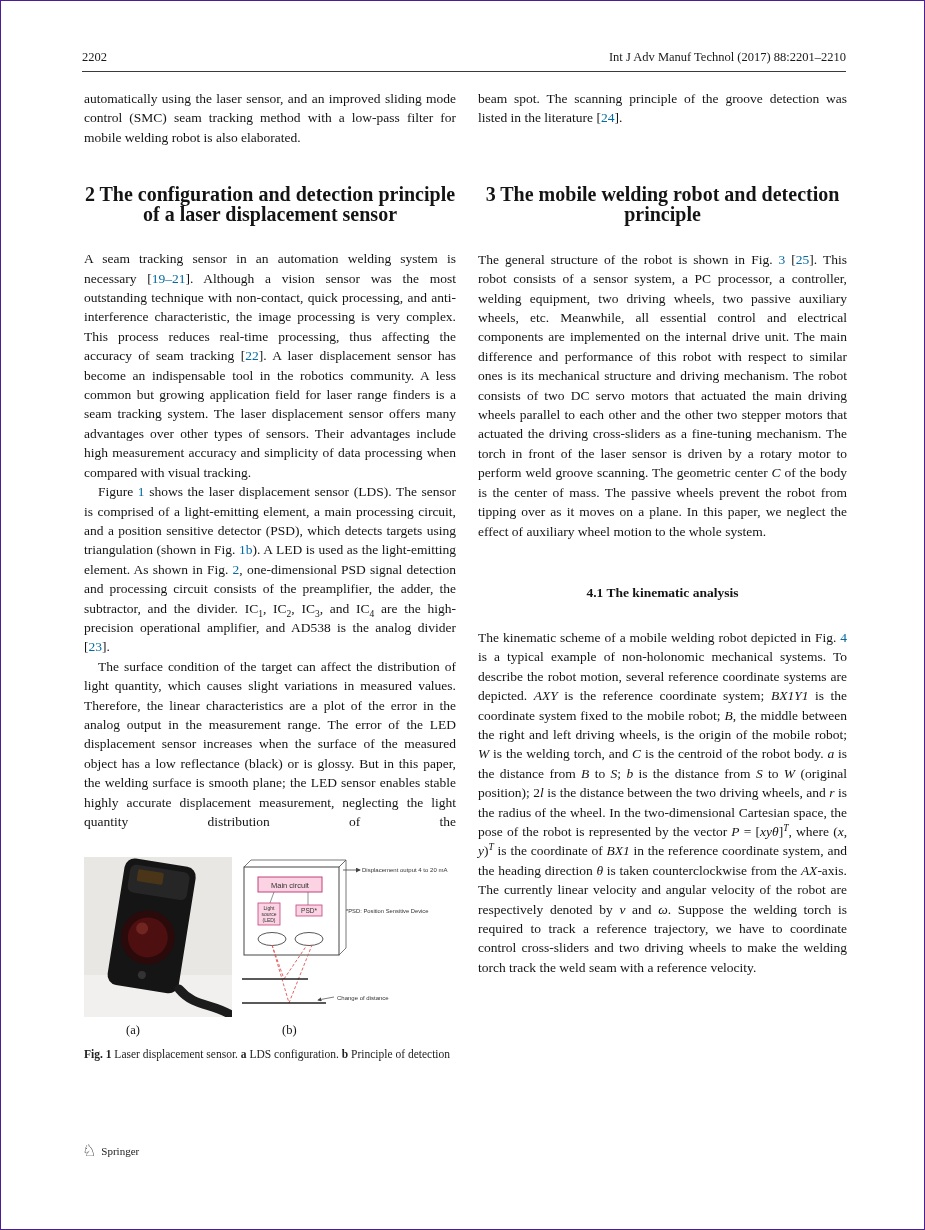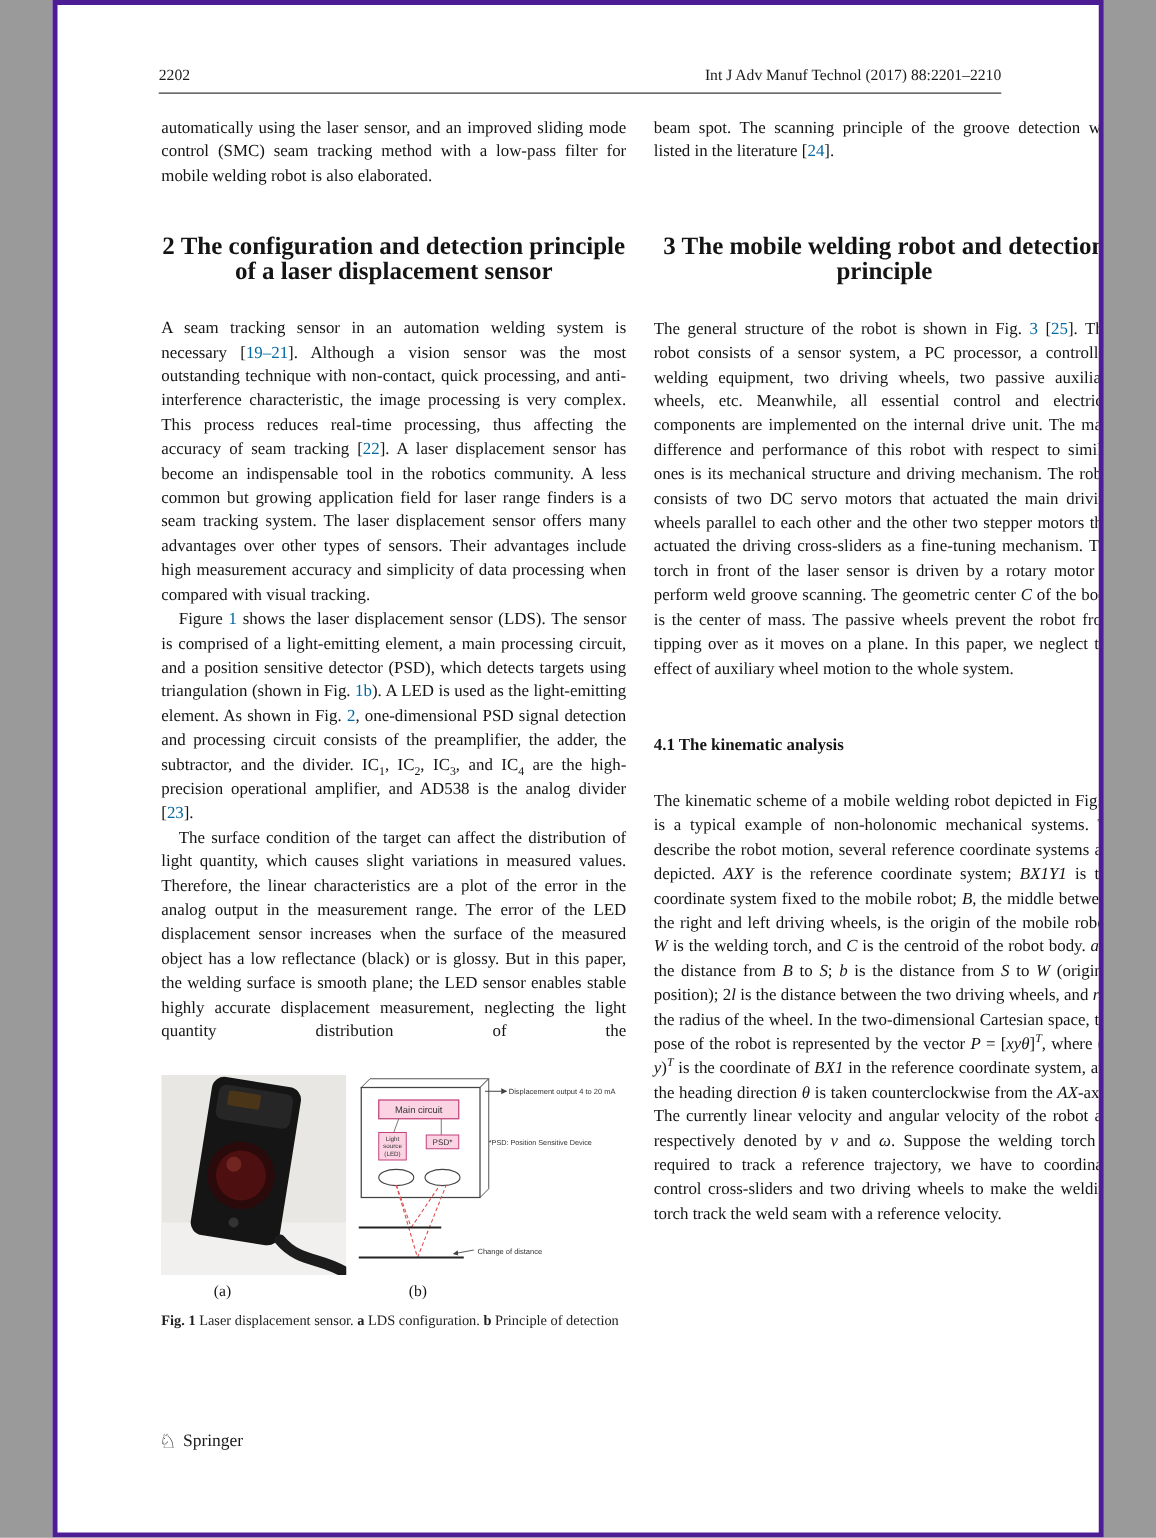--- a/index.html
+++ b/index.html
@@ -1,53 +1,53 @@
 <!DOCTYPE html>
 <html><head>
 <meta charset="utf-8">
 <style>
   * { margin:0; padding:0; box-sizing:border-box; }
   html,body { background:#9a9a9a; }
   .page {
-    width:841px; height:1230px; margin:0 auto; position:relative;
-    background:#ffffff; border:4px solid #4c1d95; overflow:hidden;
+    width:925px; height:1230px; margin:0 auto; position:relative;
+    background:#ffffff; border:1px solid #4c1d95; overflow:hidden;
     font-family:"Liberation Serif", serif; color:#141414;
   }
   .header { position:absolute; left:81px; right:78px; top:49px;
     display:flex; justify-content:space-between; font-size:12.5px; color:#1a1a1a; }
   .header-rule { position:absolute; left:81px; right:78px; top:70px; border-top:1px solid #3a3a3a; }
   .col { position:absolute; top:88px; font-size:13.5px; line-height:19.4px; text-align:justify; }
   .col-left { left:83px; width:372px; }
   .col-right { left:477px; width:369px; }
   p.body { text-align:justify; }
   p.indent { text-indent:14px; }
   p.cont { text-align-last:justify; }
   p.spread { word-spacing:2.5px; }
   .h-sec { font-weight:bold; font-size:20px; line-height:20px; text-align:center; }
   .s2-heading { margin:37px 0 25px 0; }
   .s3-heading { margin:56px 0 26px 0; }
   .s4-heading { margin:50px 0 0 0; }
-  .h-sub { font-weight:bold; font-size:13.5px; line-height:19px; text-align:left; margin:42px 0 26px 0; }
+  .h-sub { font-weight:bold; font-size:13.5px; line-height:19px; text-align:center; margin:42px 0 26px 0; }
   .link { color:#0369a1; }
   .i { font-style:italic; }
   .b { font-weight:bold; }
   sub, sup { line-height:0; font-size:9.5px; }
   sup.i { font-style:italic; }
   .figure-block { margin-top:26px; }
   .figure-row { display:flex; align-items:flex-start; }
   .fig-photo { flex:0 0 auto; }
   .fig-diagram { flex:0 0 auto; margin-left:2px; }
   .fig-labels { position:relative; height:18px; font-size:12.5px; margin-top:4px; text-align:left; }
   .fig-label-a { position:absolute; left:42px; }
   .fig-label-b { position:absolute; left:198px; }
   .fig-caption { font-size:11.5px; line-height:15.5px; text-align:justify; margin-top:8px; color:#222; }
   .diagram-text { font-family:"Liberation Sans", sans-serif; fill:#333; }
   .footer { position:absolute; left:81px; top:1142px; display:flex; align-items:center; gap:5px; }
   .footer-logo { font-size:16px; line-height:16px; color:#222; }
-  .footer-name { font-size:14px; color:#1a1a1a; }
+  .footer-name { font-size:11px; color:#1a1a1a; }
 </style>
 </head>
 <body>
 
 <div class="page">
 
   <div class="header">
     <span>2202</span>
     <span>Int J Adv Manuf Technol (2017) 88:2201–2210</span>
   </div>

